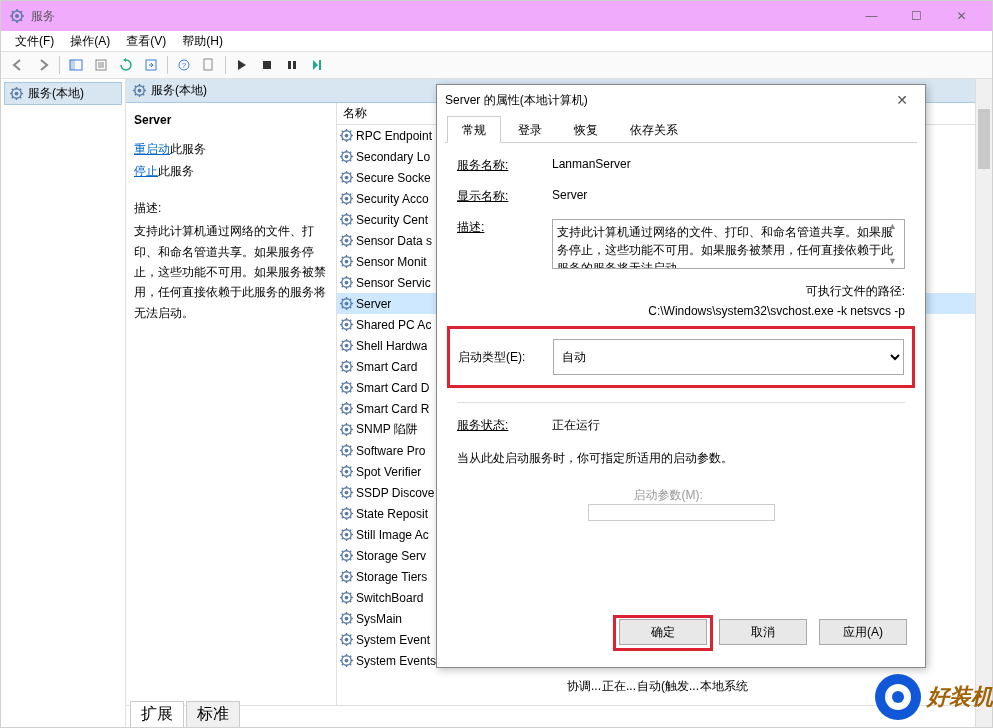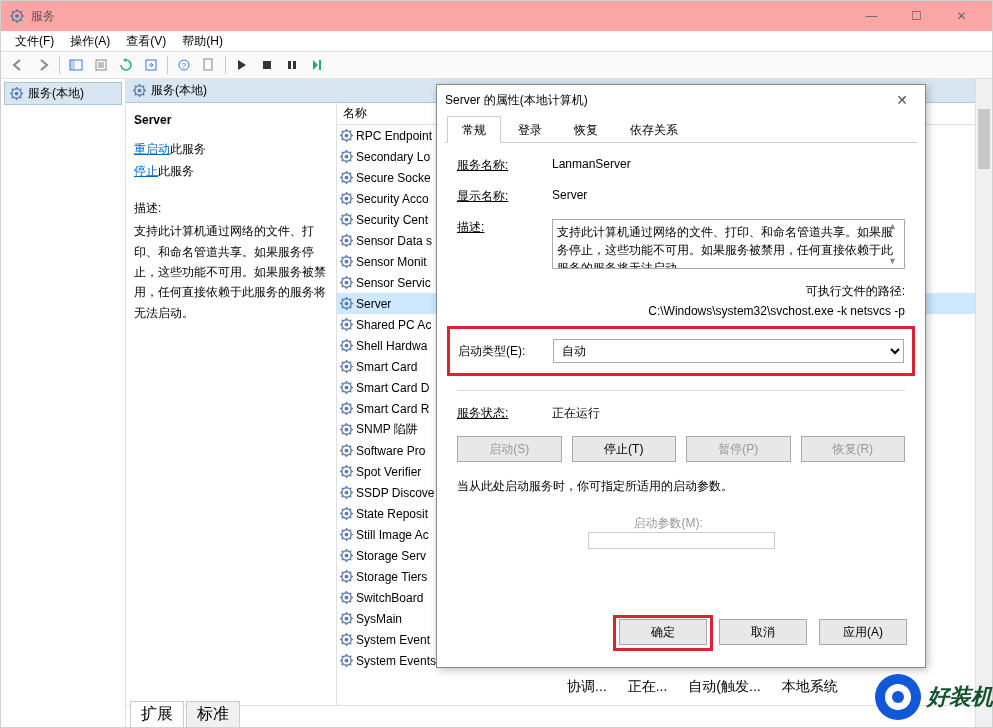--- a/index.html
+++ b/index.html
@@ -1,20 +1,20 @@
 <!DOCTYPE html>
 <html><head>
 <meta charset="utf-8">
 <style>
 * { box-sizing: border-box; margin: 0; padding: 0; }
 body { font-family: "Microsoft YaHei", "Segoe UI", Tahoma, sans-serif; font-size: 12px; color: #000; background: #fff; width: 993px; height: 728px; overflow: hidden; position: relative; }
 
 
 .main-window { position: absolute; left: 0; top: 0; width: 993px; height: 728px; border: 1px solid #d0d0d0; background: #fff; }
-.titlebar { height: 30px; display: flex; align-items: center; padding: 0 8px; background: #fca5a5; }
+.titlebar { height: 30px; display: flex; align-items: center; padding: 0 8px; background: #f0abfc; }
 .titlebar .title-icon { width: 16px; height: 16px; margin-right: 6px; }
 .titlebar .title-text { flex: 1; font-size: 12px; color: #555; }
 .win-controls { display: flex; }
 .win-btn { width: 45px; height: 30px; display: flex; align-items: center; justify-content: center; color: #666; font-size: 12px; }
 
 .menubar { height: 20px; display: flex; align-items: center; padding: 0 8px; gap: 4px; background: #fff; }
 .menubar span { padding: 2px 6px; font-size: 12px; }
 
 .toolbar { height: 28px; display: flex; align-items: center; padding: 0 6px; gap: 3px; border-top: 1px solid #e0e0e0; border-bottom: 1px solid #e0e0e0; background: #fafafa; }
 .tb-btn { width: 22px; height: 22px; display: flex; align-items: center; justify-content: center; border: 1px solid transparent; }
@@ -38,21 +38,21 @@
 .detail-pane .desc-text { line-height: 1.7; }
 
 .list-pane { flex: 1; border-left: 1px solid #e0e0e0; overflow: hidden; }
 .list-header { height: 22px; border-bottom: 1px solid #e0e0e0; display: flex; align-items: center; padding: 0 6px; background: #fff; font-size: 12px; }
 .list-body { overflow: hidden; }
 .list-item { height: 21px; display: flex; align-items: center; padding: 0 2px; font-size: 12px; white-space: nowrap; }
 .list-item.selected { background: #cde8ff; }
 .list-item .gear { margin-right: 2px; flex-shrink: 0; }
 .list-item .name { overflow: hidden; text-overflow: clip; }
 
-.cols-row { height: 21px; display: flex; align-items: center; padding-left: 2px; font-size: 14px; white-space: nowrap; gap: 21px; }
+.cols-row { height: 21px; display: flex; align-items: center; padding-left: 2px; font-size: 12px; white-space: nowrap; gap: 1px; }
 
 .bottom-tabs { height: 22px; border-top: 1px solid #e0e0e0; display: flex; align-items: flex-end; padding: 0 4px; }
 .btab { padding: 2px 10px; border: 1px solid #ccc; border-bottom: none; background: #f0f0f0; font-size: 16px; margin-right: 2px; }
 .btab.active { background: #fff; }
 
 
 .dialog { position: absolute; left: 436px; top: 84px; width: 490px; height: 584px; background: #fff; border: 1px solid #888; box-shadow: 2px 2px 8px rgba(0,0,0,0.25); z-index: 10; display: flex; flex-direction: column; }
 .dlg-title { height: 30px; display: flex; align-items: center; padding: 0 8px; font-size: 12px; }
 .dlg-title .t { flex: 1; }
 .dlg-close { width: 30px; text-align: center; color: #555; font-size: 14px; }
@@ -66,21 +66,21 @@
 .row .lbl { width: 95px; flex-shrink: 0; text-decoration: underline; }
 .row .val { flex: 1; }
 .desc-box { flex: 1; border: 1px solid #aaa; padding: 3px 4px; height: 50px; overflow: hidden; position: relative; line-height: 1.5; font-size: 12px; background: #fff; }
 .desc-box .sb { position: absolute; right: 0; top: 0; bottom: 0; width: 16px; display: flex; flex-direction: column; justify-content: space-between; color: #888; font-size: 9px; }
 .path-row { margin-bottom: 14px; text-align: right; }
 .path-row .p1 { margin-bottom: 4px; }
 
 .highlight-box { border: 3px solid #d23; padding: 10px 8px; margin: -6px -10px 14px -10px; }
 .startup-row { display: flex; align-items: center; }
 .startup-row .lbl { width: 95px; }
-.startup-row select { flex: 1; height: 24px; border: 1px solid #aaa; padding: 0 4px; font-size: 12px; font-family: inherit; background: #fff; }
+.startup-row select { flex: 1; height: 36px; border: 1px solid #aaa; padding: 0 4px; font-size: 12px; font-family: inherit; background: #fff; }
 
 .divider-line { border-top: 1px solid #ddd; margin: 8px 0 14px; }
 
 .btn-row { display: flex; gap: 10px; }
 .dlg-btn { flex: 1; height: 26px; border: 1px solid #aaa; background: #e8e8e8; font-size: 12px; display: flex; align-items: center; justify-content: center; }
 .dlg-btn.enabled { background: #e8e8e8; color: #000; }
 .dlg-btn.disabled { color: #999; }
 
 .hint { margin-top: 16px; margin-bottom: 20px; }
 .param-row { display: flex; align-items: center; flex-direction: column; }
@@ -89,21 +89,21 @@
 
 .dlg-footer { height: 48px; border-top: 0; display: flex; align-items: flex-start; justify-content: flex-end; padding: 0 18px; gap: 12px; }
 .ft-btn { width: 88px; height: 26px; border: 1px solid #aaa; background: #e8e8e8; display: flex; align-items: center; justify-content: center; font-size: 12px; }
 .ok-highlight { position: absolute; border: 3px solid #d23; }
 
 
 .watermark { position: absolute; right: 0; bottom: 8px; display: flex; align-items: center; gap: 6px; z-index: 50; }
 .wm-circle { width: 46px; height: 46px; border-radius: 50%; background: #1058d8; display: flex; align-items: center; justify-content: center; }
 .wm-inner { width: 26px; height: 26px; border-radius: 50%; background: #fff; display:flex;align-items:center;justify-content:center; }
 .wm-dot { width:12px;height:12px;border-radius:50%;background:#1058d8; }
-.wm-text { font-size: 22px; font-weight: bold; font-style: italic; color: #14532d; }
+.wm-text { font-size: 22px; font-weight: bold; font-style: italic; color: #a16207; }
 
 
 .gear { width: 15px; height: 15px; display: inline-block; }
 .gear svg { width: 100%; height: 100%; }
 
 
 .vscroll { position:absolute; right:0; top:78px; bottom:0; width:17px; background:#f0f0f0; border-left:1px solid #ddd; }
 .vscroll .thumb { position:absolute; left:2px; right:2px; top:30px; height:60px; background:#c8c8c8; }
 </style>
 </head>
@@ -478,26 +478,20 @@
         </select>
       </div>
     </div>
 
     <div class="divider-line"></div>
 
     <div class="row">
       <div class="lbl">服务状态:</div>
       <div class="val">正在运行</div>
     </div>
-    <div class="btn-row">
-      <div class="dlg-btn disabled">启动(S)</div>
-      <div class="dlg-btn enabled">停止(T)</div>
-      <div class="dlg-btn disabled">暂停(P)</div>
-      <div class="dlg-btn disabled">恢复(R)</div>
-    </div>
     <div class="hint">当从此处启动服务时，你可指定所适用的启动参数。</div>
     <div class="param-row">
       <div class="lbl">启动参数(M):</div>
       <input type="text" disabled="" style="">
     </div>
   </div>
   <div class="dlg-footer">
     <div class="ft-btn">确定</div>
     <div class="ft-btn">取消</div>
     <div class="ft-btn">应用(A)</div>

